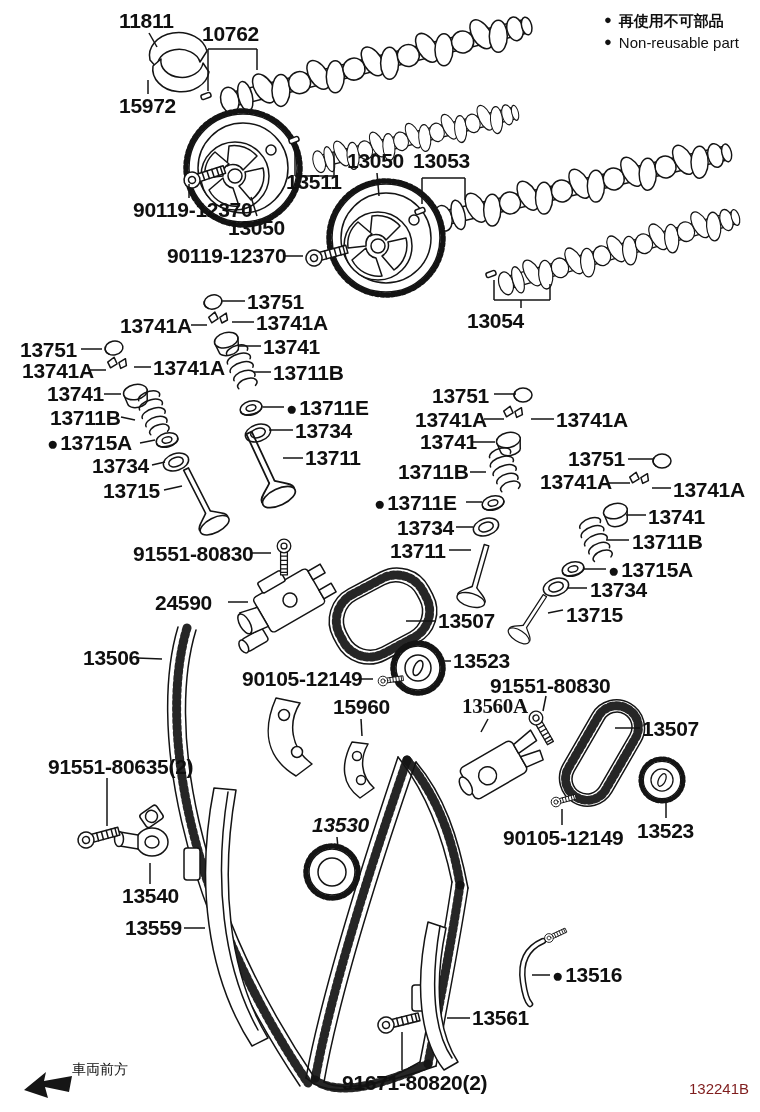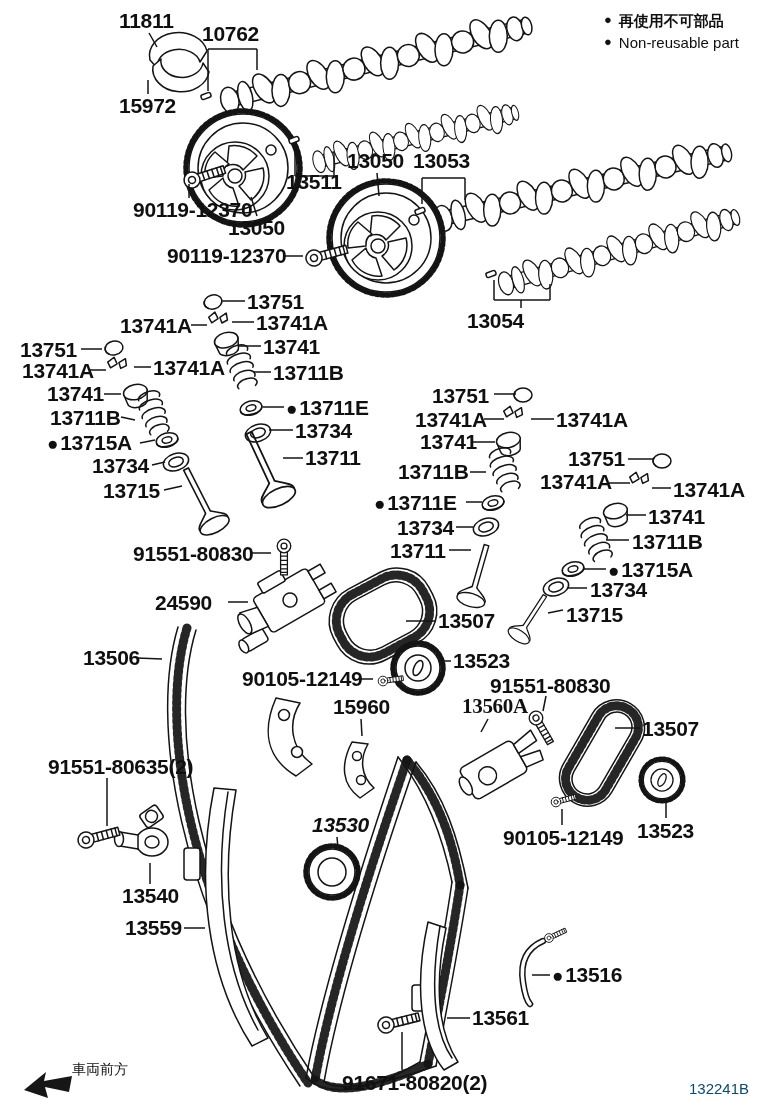--- a/index.html
+++ b/index.html
@@ -18,21 +18,21 @@
   .plabel{position:absolute;font-weight:700;font-size:21px;line-height:1;letter-spacing:-0.3px;
           color:#101010;white-space:nowrap;}
   .blt{font-size:19px;margin-right:2px;}
   .legend{position:absolute;left:604px;top:10px;color:#101010;}
   .legend .row{display:flex;align-items:center;gap:7px;font-size:15px;line-height:1.45;font-weight:700;}
   .legend .row.en{font-weight:400;font-size:15px;}
   .legend .lb{font-size:13px;}
   .front{position:absolute;left:72px;top:1060px;color:#101010;}
   .front .jp{font-size:14px;line-height:1.4;}
   .front .en{font-size:16px;letter-spacing:.5px;line-height:1.4;}
-  .code{position:absolute;left:689px;top:1080px;font-size:15px;color:#0c4a6e;}
+  .code{position:absolute;left:689px;top:1080px;font-size:15px;color:#7f1d1d;}
 </style>
 </head>
 <body>
 
 <div class="stage">
 
 <svg class="art" viewBox="0 0 760 1112">
   <defs>
     <g id="cam">
       <path d="M10,-7 H314 M10,7 H314" class="nf"></path>

